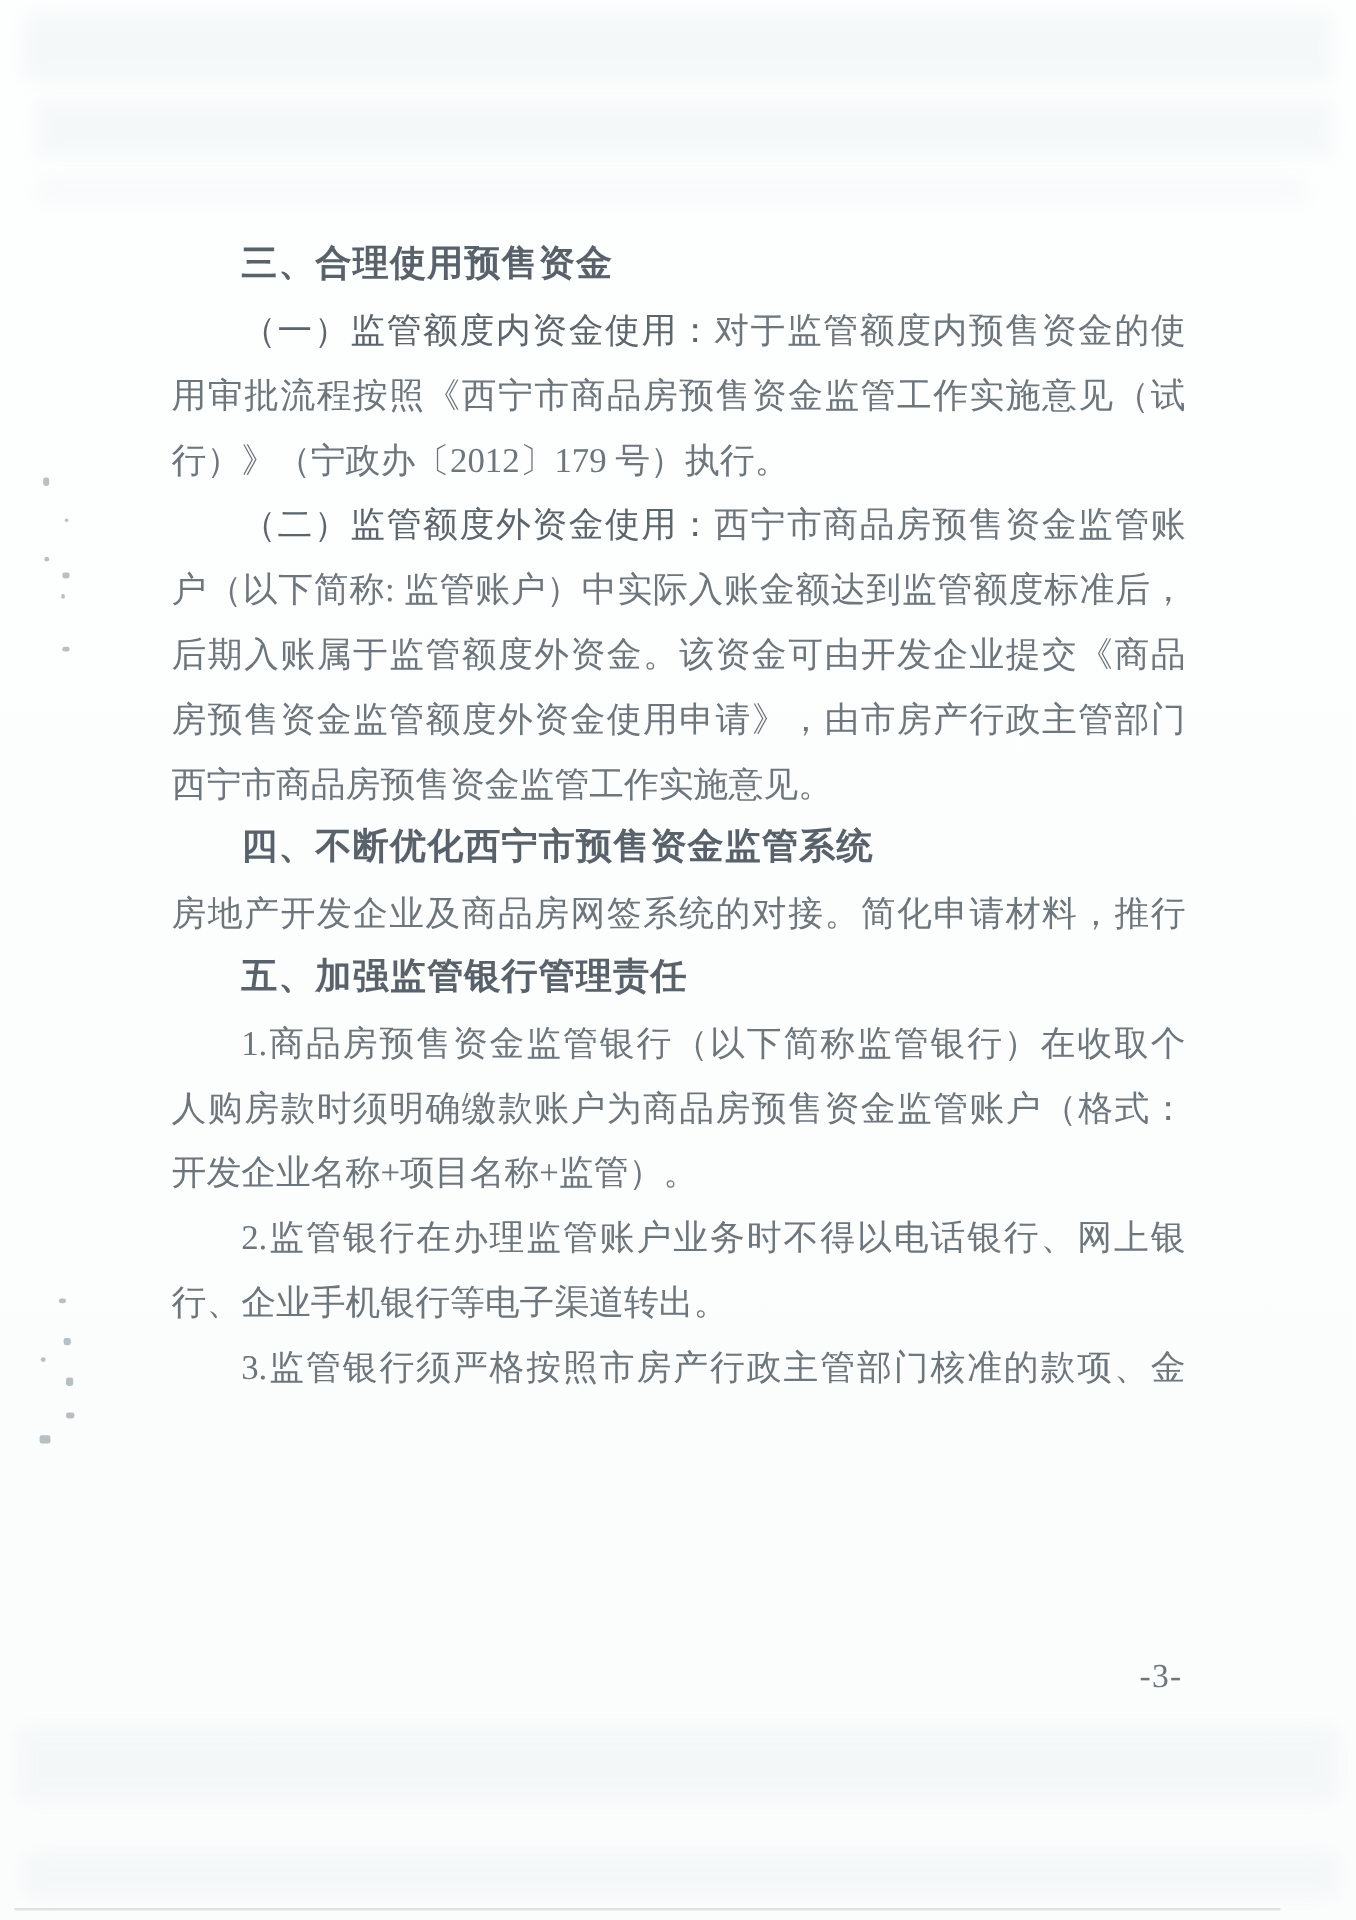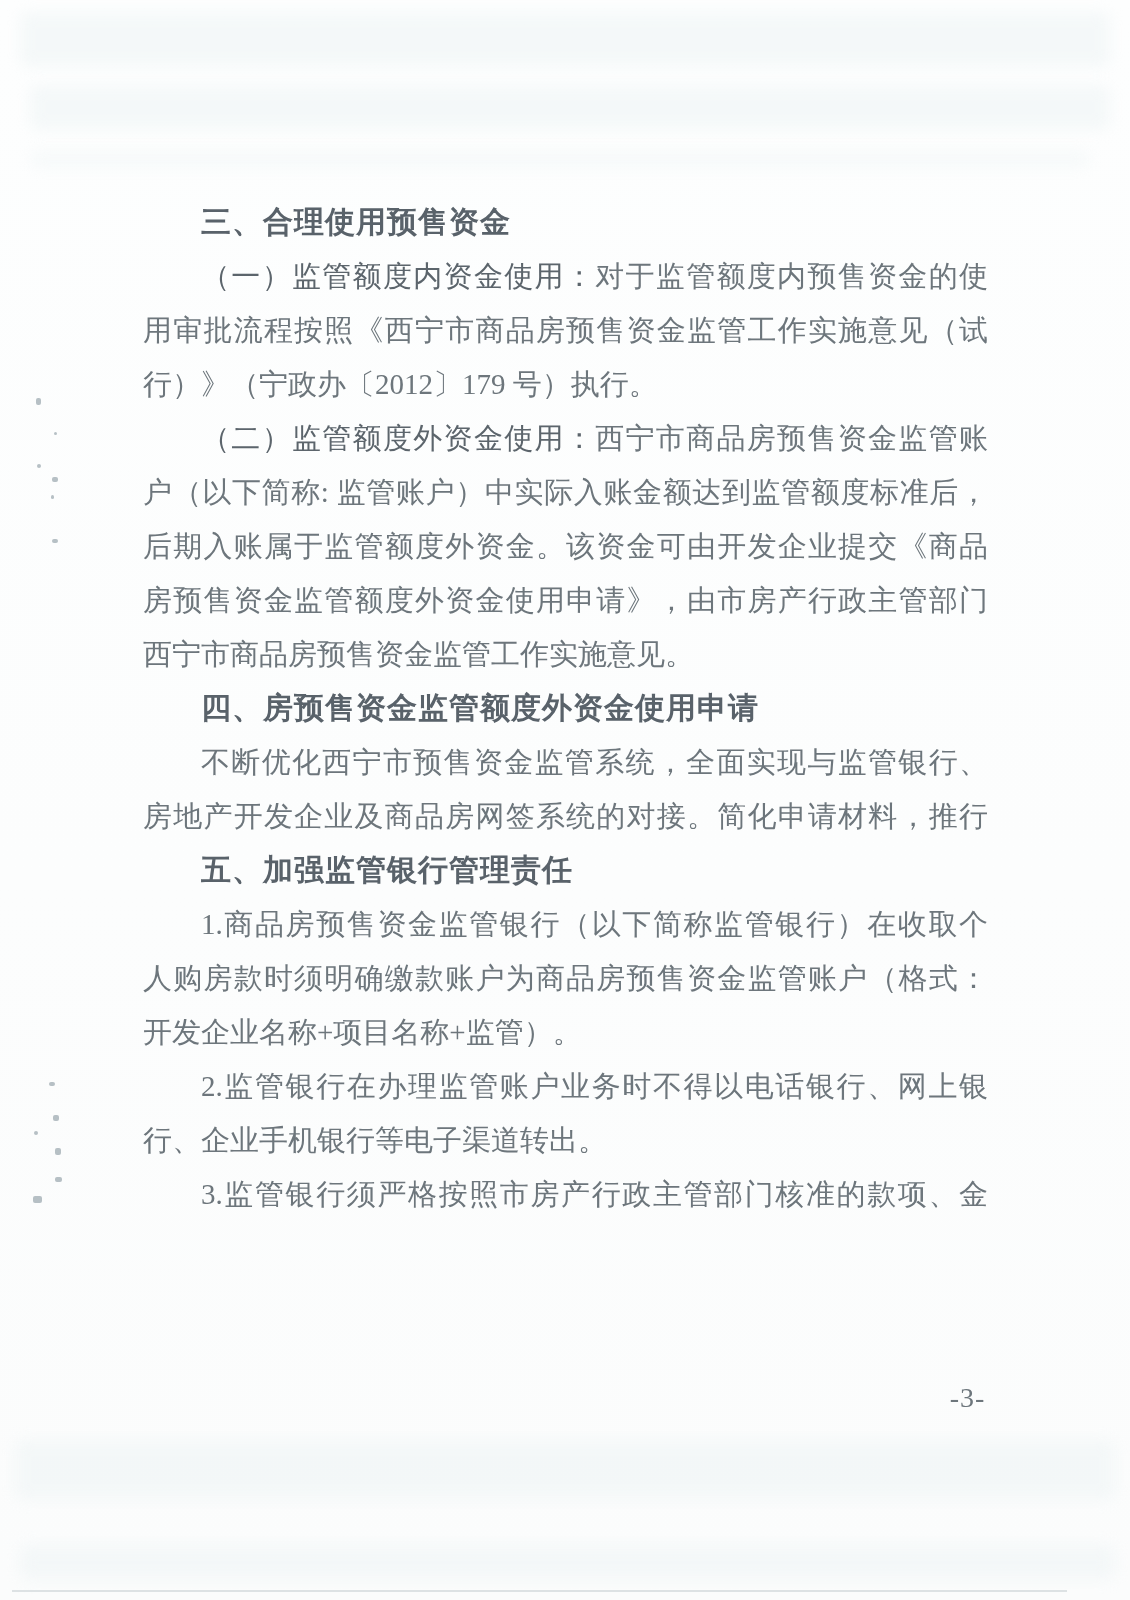--- a/index.html
+++ b/index.html
@@ -70,21 +70,21 @@
     white-space: normal;
     overflow: hidden;
   }
   .line.fill {
     text-align-last: justify;
   }
   .line.indent {
     text-indent: 58px;
   }
   .line.heading {
-    font-family: Liberation Serif, serif;
+    font-family: Liberation Mono, monospace;
     font-weight: 700;
     font-size: 30px;
     color: #59626a;
     letter-spacing: 1px;
   }
   .lead {
     font-weight: 400;
     color: #5c656c;
   }
   .pagenum {
@@ -132,22 +132,21 @@
     <div class="line indent fill"><span class="lead">（一）监管额度内资金使用：</span><span>对于监管额度内预售资金的使</span></div>
     <div class="line fill">用审批流程按照《西宁市商品房预售资金监管工作实施意见（试</div>
     <div class="line">行）》（宁政办〔2012〕179 号）执行。</div>
 
     <div class="line indent fill"><span class="lead">（二）监管额度外资金使用：</span><span>西宁市商品房预售资金监管账</span></div>
     <div class="line fill">户（以下简称: 监管账户）中实际入账金额达到监管额度标准后，</div>
     <div class="line fill">后期入账属于监管额度外资金。该资金可由开发企业提交《商品</div>
     <div class="line fill">房预售资金监管额度外资金使用申请》，由市房产行政主管部门</div>
     <div class="line">西宁市商品房预售资金监管工作实施意见。</div>
 
-    <div class="line indent heading">四、房预售资金监管额度外资金使用申请</div>
-    <div class="line indent fill">不断优化西宁市预售资金监管系统，全面实现与监管银行、</div>
+    <div class="line indent heading">四、不断优化西宁市预售资金监管系统</div>
     <div class="line fill">房地产开发企业及商品房网签系统的对接。简化申请材料，推行</div>
 
     <div class="line indent heading">五、加强监管银行管理责任</div>
     <div class="line indent fill">1.商品房预售资金监管银行（以下简称监管银行）在收取个</div>
     <div class="line fill">人购房款时须明确缴款账户为商品房预售资金监管账户（格式：</div>
     <div class="line">开发企业名称+项目名称+监管）。</div>
     <div class="line indent fill">2.监管银行在办理监管账户业务时不得以电话银行、网上银</div>
     <div class="line">行、企业手机银行等电子渠道转出。</div>
     <div class="line indent fill">3.监管银行须严格按照市房产行政主管部门核准的款项、金</div>
   </div>

